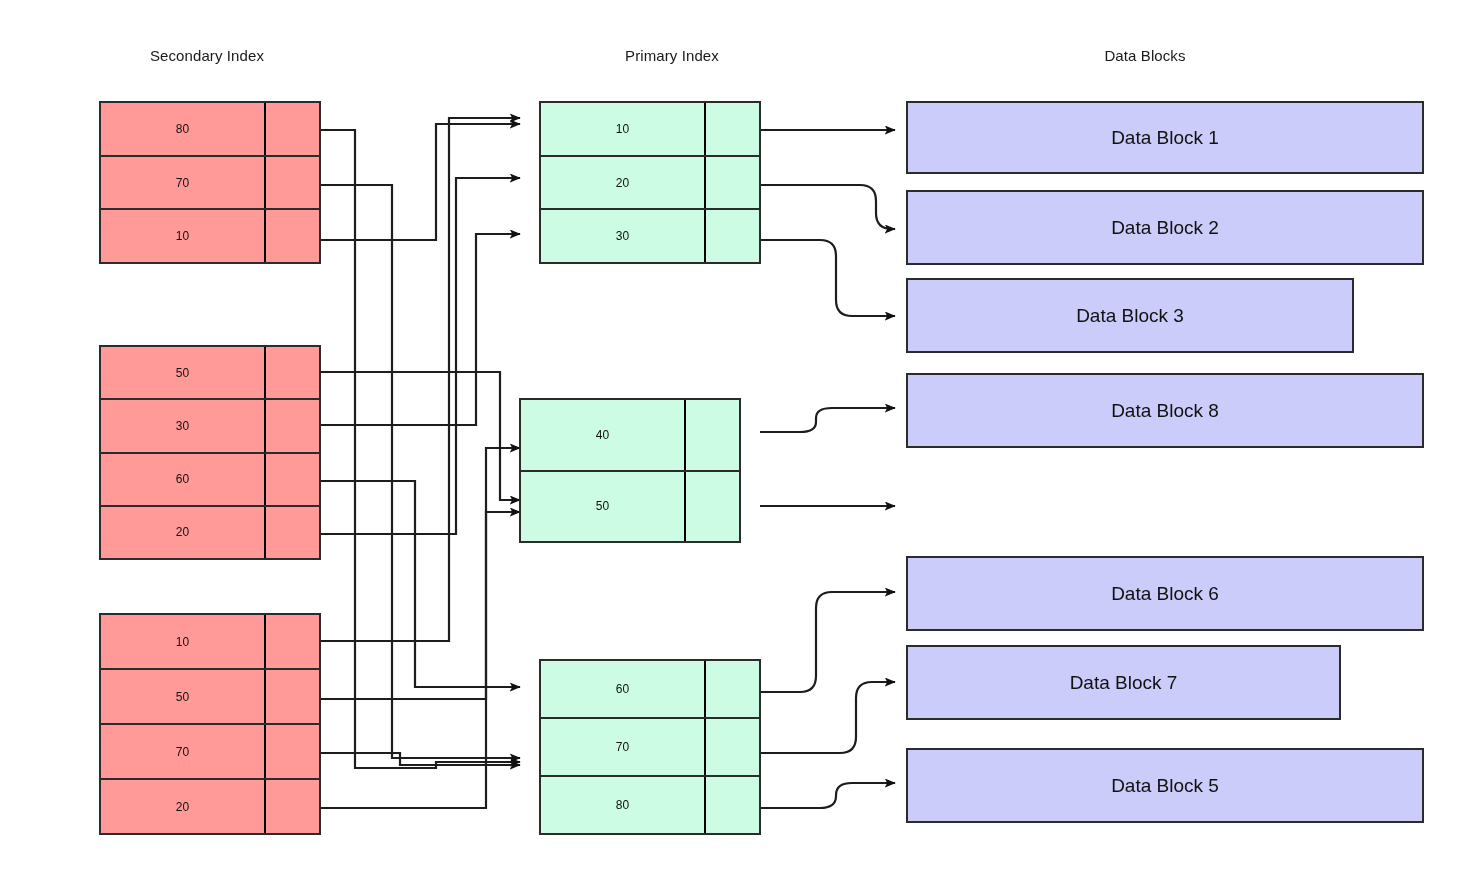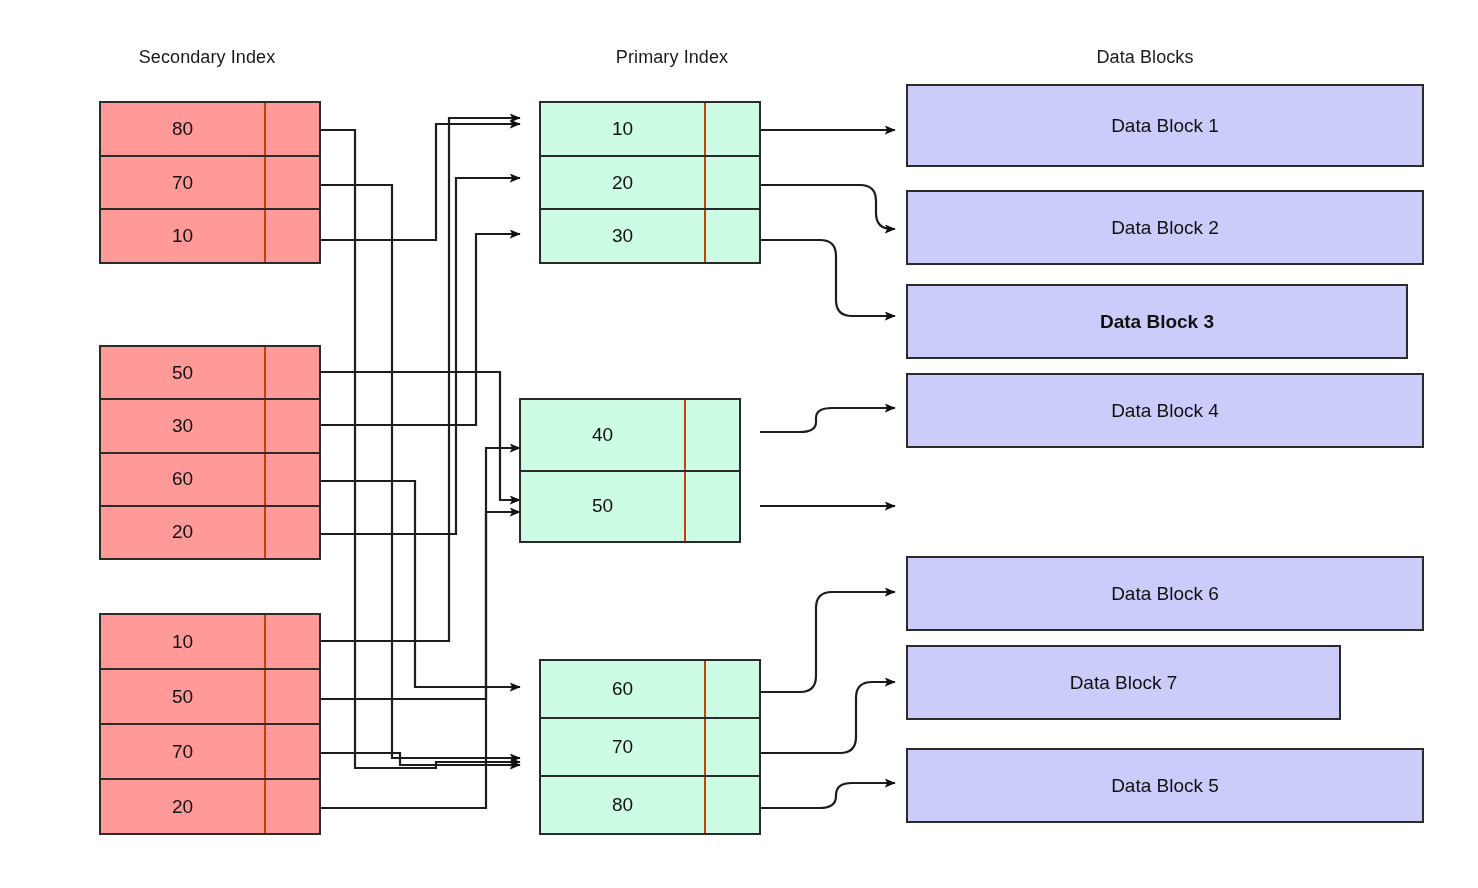--- a/index.html
+++ b/index.html
@@ -20,21 +20,21 @@
   #wires {
     position: absolute;
     left: 0;
     top: 0;
     width: 1478px;
     height: 888px;
     pointer-events: none;
   }
   .col-title {
     position: absolute;
-    font-size: 18px;
+    font-size: 15px;
     color: #1a1a1a;
     white-space: nowrap;
     text-align: center;
     letter-spacing: 0.1px;
   }
   .idx-group {
     position: absolute;
     box-sizing: border-box;
     border: 2px solid #2b2b2b;
     display: flex;
@@ -50,23 +50,23 @@
   }
   .idx-row:last-child {
     border-bottom: none;
   }
   .idx-key {
     box-sizing: border-box;
     flex: 0 0 165px;
     display: flex;
     align-items: center;
     justify-content: center;
-    font-size: 19px;
+    font-size: 12px;
     color: #111111;
-    border-right: 2px solid #c2410c;
+    border-right: 2px solid #000000;
   }
   .idx-ptr {
     box-sizing: border-box;
     flex: 1 1 auto;
   }
   .sec .idx-key, .sec .idx-ptr { background: #ff9a99; }
   .pri .idx-key, .pri .idx-ptr { background: #ccfce3; }
   .pri .idx-key { flex: 0 0 165px; }
 
   .datablock {
@@ -218,21 +218,21 @@
     <div class="idx-row">
       <div class="idx-key">70</div>
       <div class="idx-ptr"></div>
     </div>
     <div class="idx-row">
       <div class="idx-key">80</div>
       <div class="idx-ptr"></div>
     </div>
   </div>
 
-  <div class="datablock" style="left:906px; top:84px; width:518px; height:83px;">Data Block 1</div>
+  <div class="datablock" style="left:906px; top:101px; width:518px; height:73px;">Data Block 1</div>
   <div class="datablock" style="left:906px; top:190px; width:518px; height:75px;">Data Block 2</div>
-  <div class="datablock" style="left:906px; top:284px; width:502px; height:75px;font-weight:bold;">Data Block 3</div>
-  <div class="datablock" style="left:906px; top:373px; width:518px; height:75px;">Data Block 4</div>
+  <div class="datablock" style="left:906px; top:278px; width:448px; height:75px;">Data Block 3</div>
+  <div class="datablock" style="left:906px; top:373px; width:518px; height:75px;">Data Block 8</div>
   <div class="datablock" style="left:906px; top:556px; width:518px; height:75px;">Data Block 6</div>
   <div class="datablock" style="left:906px; top:645px; width:435px; height:75px;">Data Block 7</div>
   <div class="datablock" style="left:906px; top:748px; width:518px; height:75px;">Data Block 5</div>
 
 </div>
 
 </body></html>

